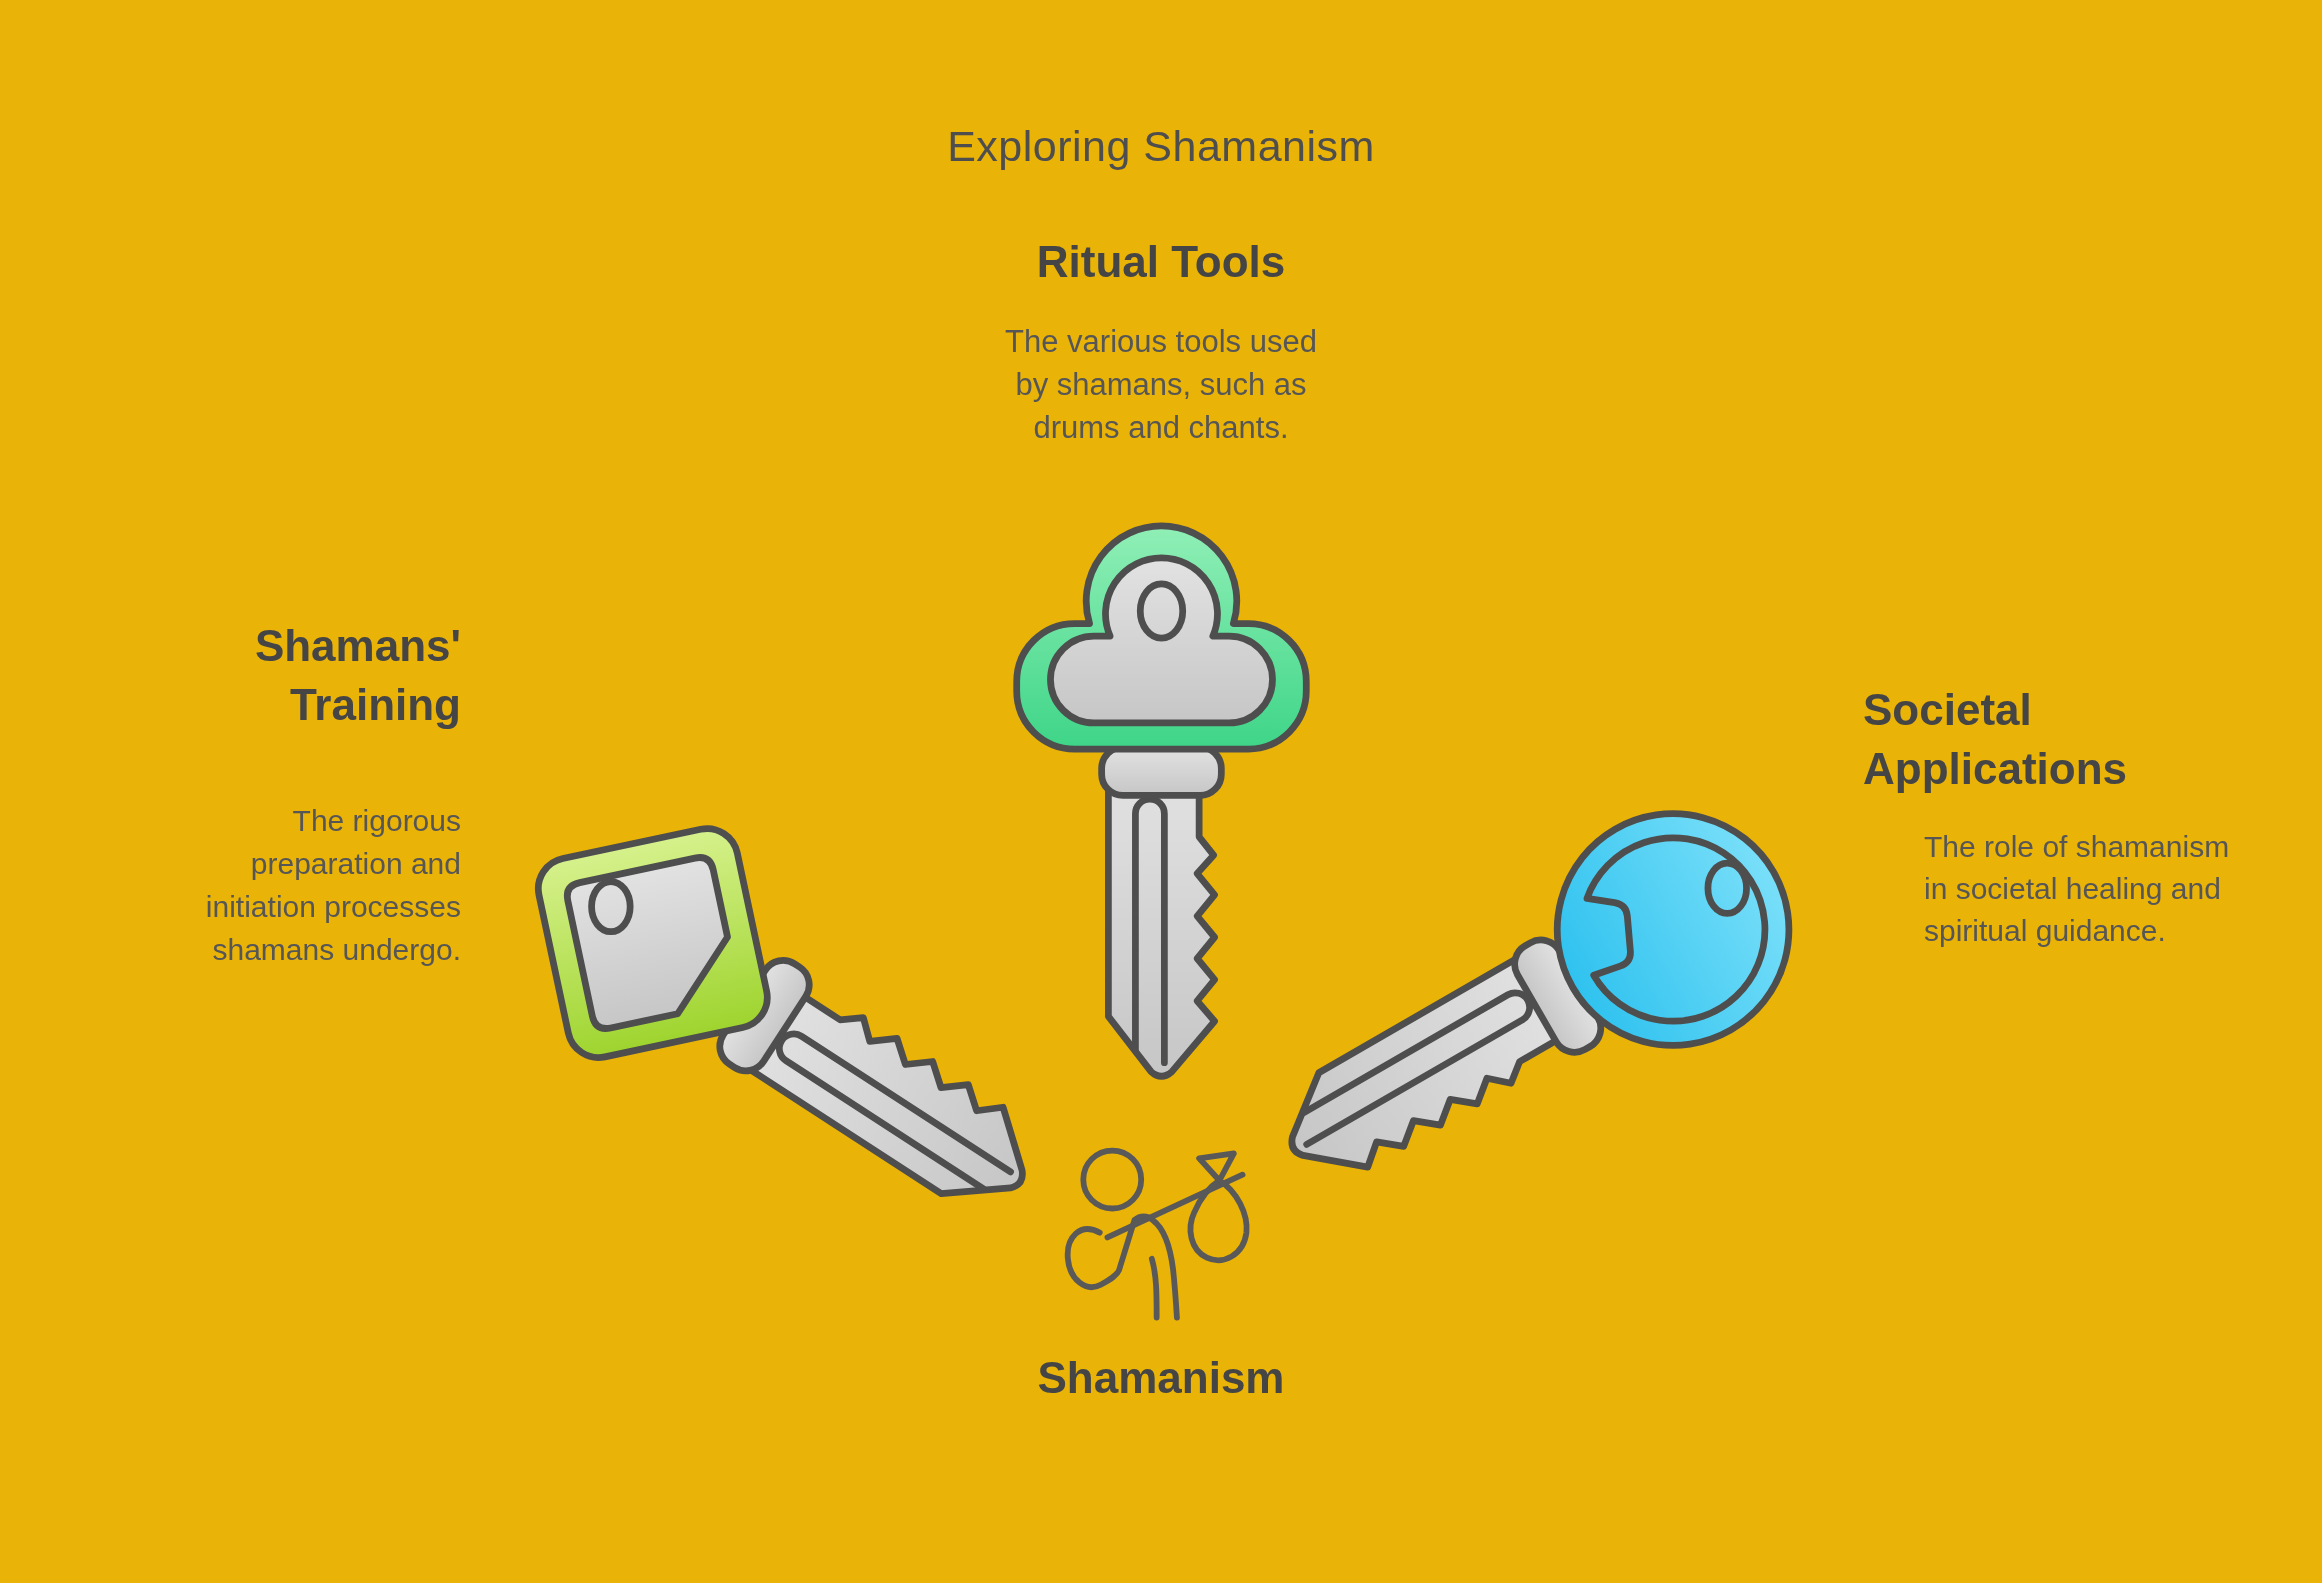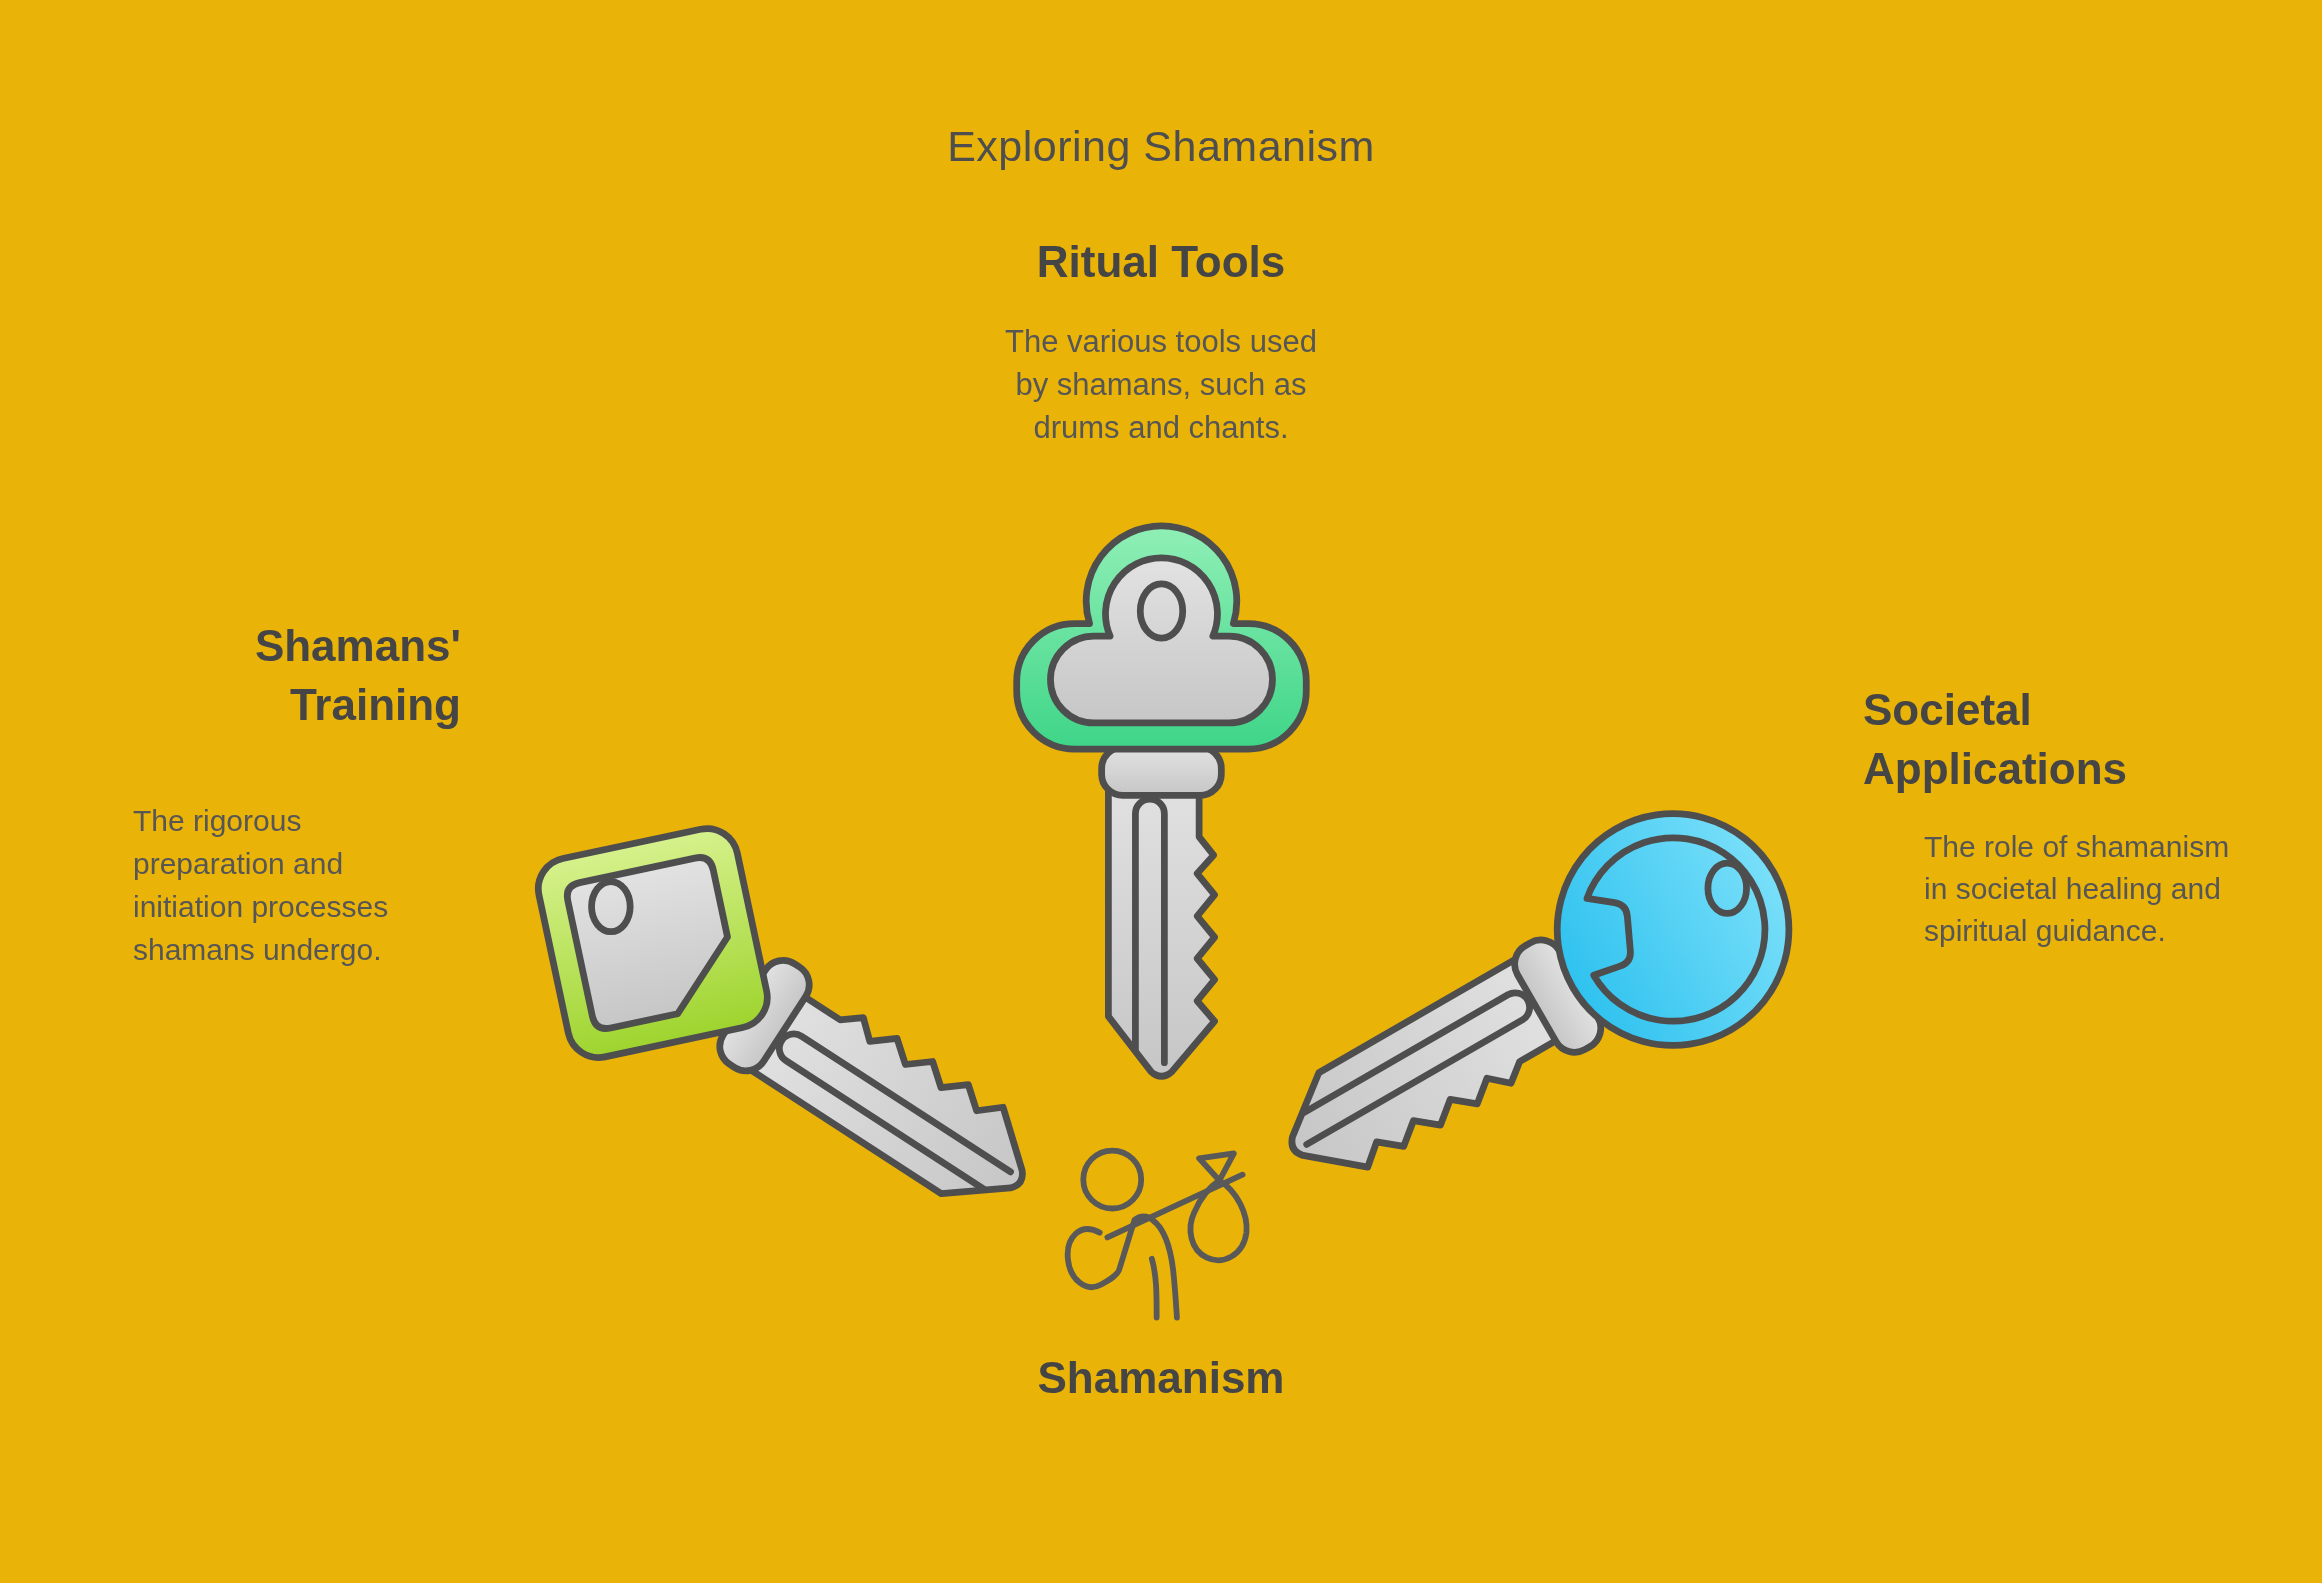--- a/index.html
+++ b/index.html
@@ -10,21 +10,21 @@
   .abs{position:absolute;white-space:pre-line;}
   .diagram-title{
     top:122px;left:0;width:2322px;text-align:center;
     font-size:43px;font-weight:400;color:#4e4e4e;letter-spacing:0.5px;
   }
   .sec-heading{font-weight:bold;color:#454545;font-size:44px;line-height:59px;}
   .sec-desc{font-size:30px;line-height:43px;color:#565656;}
   .top-heading{top:232px;left:0;width:2322px;text-align:center;}
   .top-desc{top:320px;left:0;width:2322px;text-align:center;font-size:31px;}
   .left-heading{top:616px;left:133px;width:328px;text-align:right;}
-  .left-desc{top:799px;left:133px;width:328px;text-align:left;}
+  .left-desc{top:799px;left:133px;width:328px;text-align:right;}
   .right-heading{top:680px;left:1863px;width:415px;text-align:left;}
   .right-desc{top:826px;left:1924px;width:415px;text-align:left;line-height:42px;}
   .center-label{
     top:1353px;left:0;width:2322px;text-align:center;
     font-size:44px;font-weight:bold;color:#454545;
   }
   svg.art{position:absolute;top:0;left:0;}
 </style>
 </head>
 <body>

